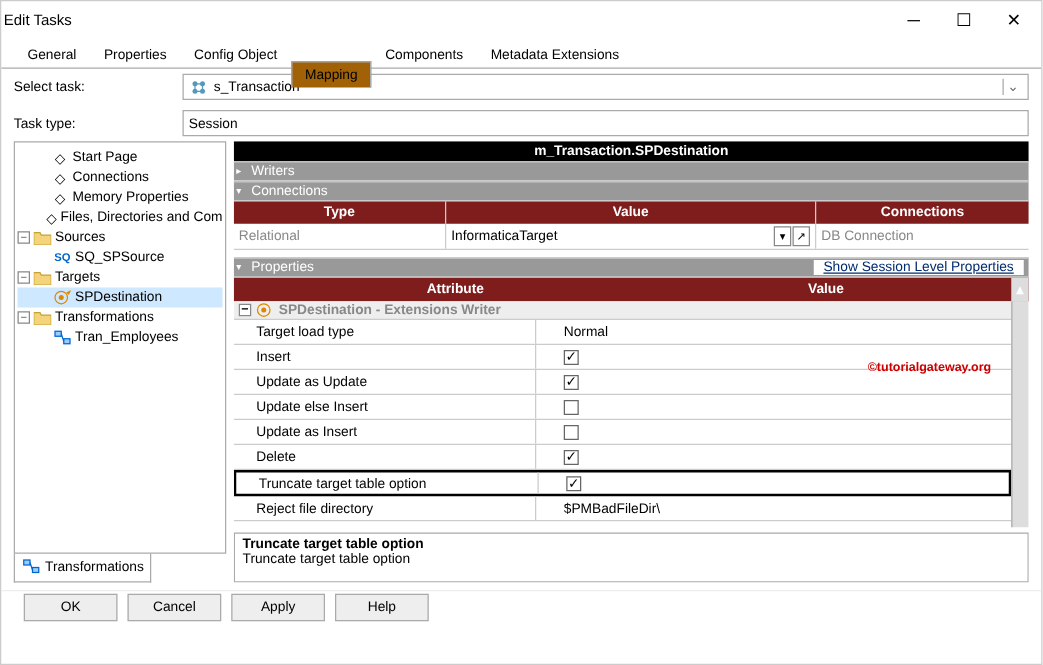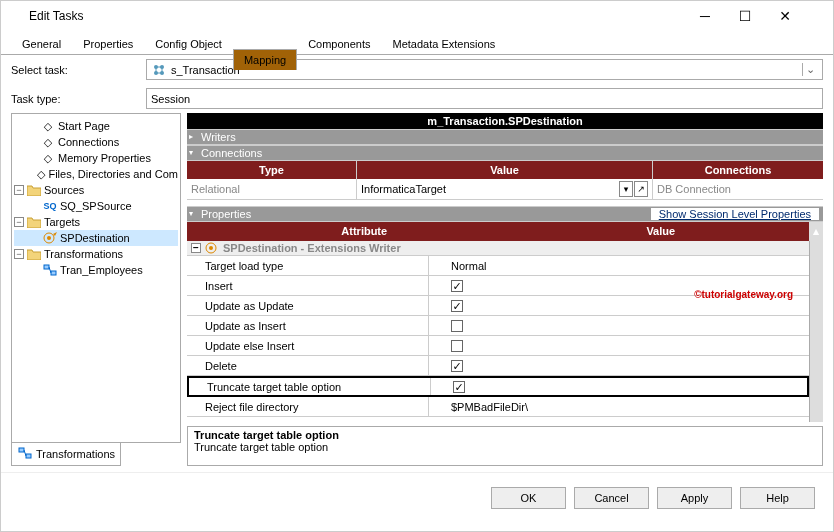--- a/index.html
+++ b/index.html
@@ -1,17 +1,17 @@
 <!DOCTYPE html>
 <html><head>
 <meta charset="utf-8">
 <style>
 * { box-sizing: border-box; font-family: 'Segoe UI', Tahoma, sans-serif; font-size: 11px; }
 body { margin: 0; padding: 0; background: #fff; width: 834px; height: 532px; border: 1px solid #ccc; overflow: hidden; }
-.titlebar { height: 30px; display: flex; align-items: center; padding: 0 28px; }
+.titlebar { height: 30px; display: flex; align-items: center; padding: 0 2px; }
 .titlebar .title { flex: 1; font-size: 12px; }
 .titlebar .btn { width: 40px; height: 30px; display: flex; align-items: center; justify-content: center; font-size: 14px; }
 .tabs { display: flex; padding: 2px 10px 0; border-bottom: 1px solid #aaa; }
 .tab { padding: 4px 10px; border: 1px solid transparent; border-bottom: none; cursor: pointer; }
 .tab.active { border-color: #aaa; background: #a16207; position: relative; top: 16px; }
 .form-row { display: flex; align-items: center; padding: 4px 10px; }
 .form-row label { width: 135px; }
 .form-row .select { flex: 1; border: 1px solid #aaa; height: 21px; display: flex; align-items: center; padding: 0 4px; background: #fff; }
 .select .down { border-left: 1px solid #aaa; width: 16px; text-align: center; color: #666; }
 .select .icon { width: 16px; height: 16px; margin-right: 4px; display: inline-flex; align-items: center; justify-content: center; }
@@ -57,21 +57,21 @@
 .attr-scroll { width: 14px; background: #ddd; border-left: 1px solid #aaa; }
 .attr-row { display: flex; border-bottom: 1px solid #ccc; height: 20px; align-items: stretch; }
 .attr-row .a { width: 242px; padding: 2px 4px 2px 18px; border-right: 1px solid #ccc; display: flex; align-items: center; }
 .attr-row .v { flex: 1; padding: 2px 4px; display: flex; align-items: center; margin-left: 18px; }
 .attr-row.sel { border: 2px solid #000; height: 21px; }
 .chk { width: 12px; height: 12px; border: 1px solid #666; display: inline-block; }
 .chk.on::after { content: "✓"; font-size: 11px; line-height: 10px; display: block; text-align: center; }
 .watermark { position: absolute; right: 30px; top: 176px; color: #c00; font-weight: bold; font-size: 10px; pointer-events: none; }
 .desc-box { border: 1px solid #aaa; margin-top: 4px; padding: 2px 6px; height: 40px; }
 .desc-box .dt { font-weight: bold; }
-.footer { display: flex; justify-content: flex-end; gap: 8px; padding: 14px 18px 10px; border-top: 1px solid #eee; margin-top: 6px; }
+.footer { display: flex; gap: 8px; padding: 2px 18px 10px; border-top: 1px solid #eee; margin-top: 6px; }
 .footer button { width: 75px; height: 22px; border: 1px solid #aaa; background: #eee; cursor: pointer; }
 svg { display: block; }
 </style>
 </head>
 <body>
 
 <div class="titlebar">
   <span class="title">Edit Tasks</span>
   <div class="btn">─</div>
   <div class="btn">☐</div>
@@ -249,27 +249,27 @@
               <span class="chk on"></span>
             </div>
           </div>
         <div class="attr-row">
             <div class="a">Update as Update</div>
             <div class="v">
               <span class="chk on"></span>
             </div>
           </div>
         <div class="attr-row">
+            <div class="a">Update else Insert</div>
+            <div class="v">
+              <span class="chk"></span>
+            </div>
+          </div>
+        <div class="attr-row">
             <div class="a">Update as Insert</div>
-            <div class="v">
-              <span class="chk"></span>
-            </div>
-          </div>
-        <div class="attr-row">
-            <div class="a">Update else Insert</div>
             <div class="v">
               <span class="chk"></span>
             </div>
           </div>
         <div class="attr-row">
             <div class="a">Delete</div>
             <div class="v">
               <span class="chk on"></span>
             </div>
           </div>

